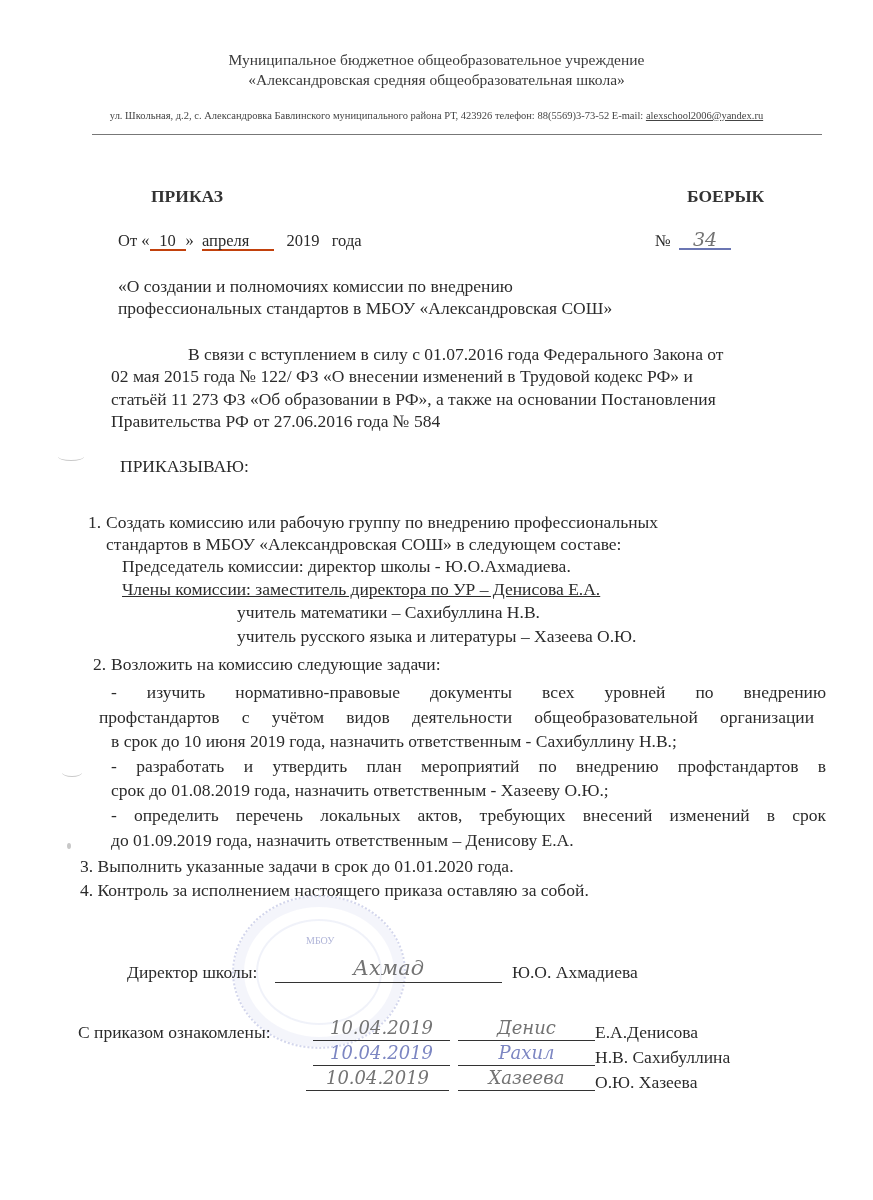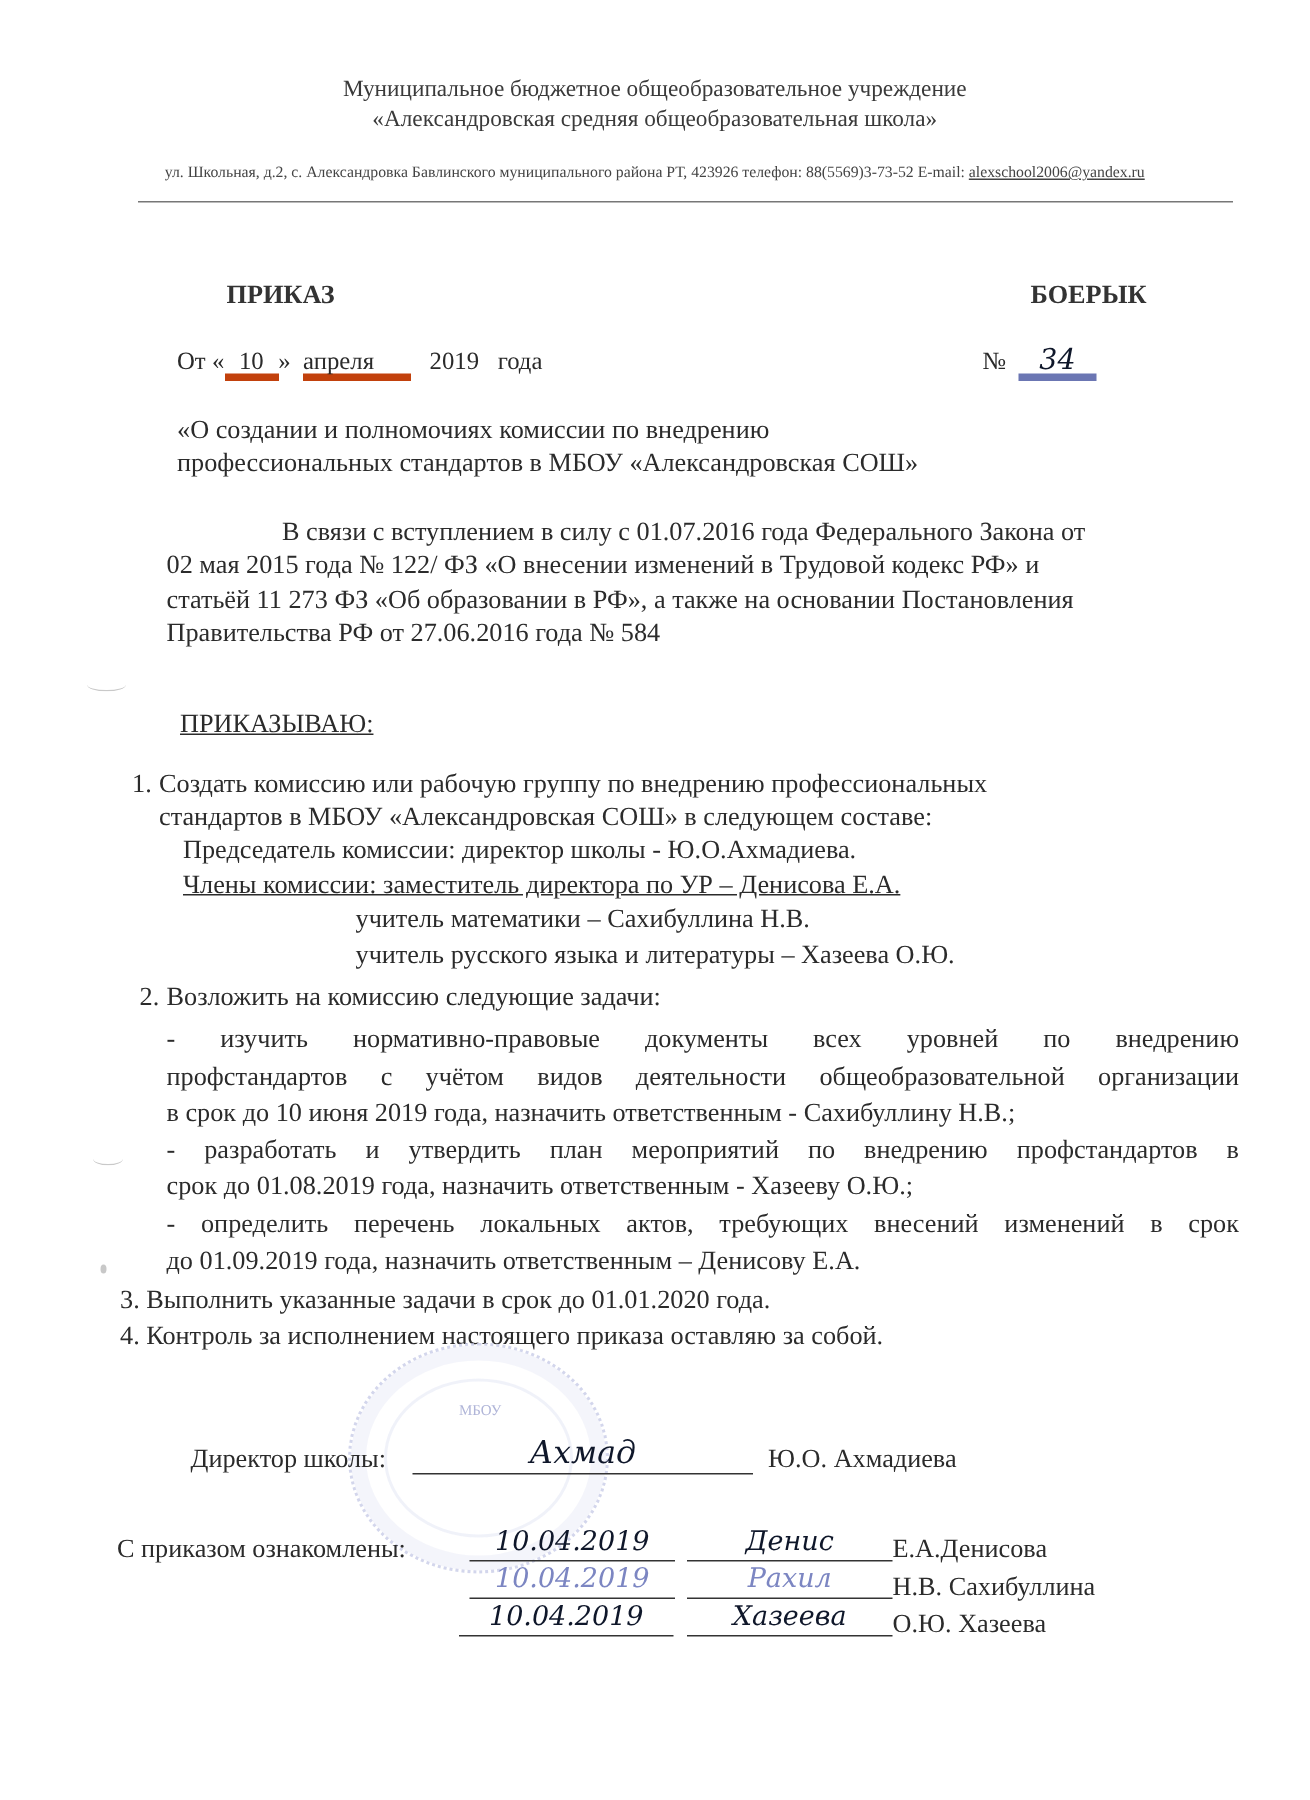--- a/index.html
+++ b/index.html
@@ -7,22 +7,22 @@
     width: 873px; height: 1200px; position: relative; overflow: hidden;
     font-family: "Liberation Serif", serif; color: #2a2a2a;
   }
   .abs { position: absolute; white-space: nowrap; }
   .org { left: 0; width: 873px; text-align: center; font-size: 15.5px; color: #3a3a3a; }
   .addr { left: 0; width: 873px; text-align: center; font-size: 10.5px; color: #444; top: 110px; }
   .addr u { }
   .hr { left: 92px; width: 730px; top: 134px; height: 0; border-top: 1px solid #777; }
   .title { font-weight: bold; font-size: 17.5px; color: #333; top: 186px; }
   .date-line { font-size: 16.5px; top: 231px; }
-  .u { display: inline-block; border-bottom: 5px solid #c2410c; text-align: center; line-height: 17px; }
-  .hand { font-family: "DejaVu Serif", serif; font-style: italic; color: #0f172a; }
+  .u { display: inline-block; border-bottom: 2px solid #c2410c; text-align: center; line-height: 17px; }
+  .hand { font-family: "DejaVu Serif", serif; font-style: italic; color: #737373; }
   .body-text { font-size: 17.5px; color: #2b2b2b; }
   .just { text-align: justify; text-align-last: justify; white-space: normal; }
   .stamp {
     left: 232px; top: 895px; width: 170px; height: 150px; border-radius: 50%;
     border: 2px dotted #c5c9e6; box-shadow: inset 0 0 0 10px rgba(200,205,235,0.25), inset 0 0 0 22px rgba(255,255,255,1), inset 0 0 0 24px rgba(200,205,235,0.35);
     opacity: 0.75;
   }
   .stamp-text { left: 306px; top: 935px; font-size: 10px; color: #b0b5d8; }
   .sigline { border-bottom: 1px solid #333; display: inline-block; height: 22px; position: relative; }
   .sig { position: absolute; bottom: 2px; left: 0; width: 100%; text-align: center; font-size: 18px; }
@@ -49,34 +49,34 @@
 </div>
 
 <div class="abs body-text" style="left:118px;top:276px;">«О создании и полномочиях комиссии по внедрению</div>
 <div class="abs body-text" style="left:118px;top:298px;">профессиональных стандартов в МБОУ «Александровская СОШ»</div>
 
 <div class="abs body-text" style="left:188px;top:344px;">В связи с вступлением в силу с 01.07.2016 года Федерального Закона от</div>
 <div class="abs body-text" style="left:111px;top:366px;">02 мая 2015 года № 122/ ФЗ «О внесении изменений в Трудовой кодекс  РФ»  и</div>
 <div class="abs body-text" style="left:111px;top:389px;">статьёй 11  273 ФЗ «Об образовании в РФ», а также на основании Постановления</div>
 <div class="abs body-text" style="left:111px;top:411px;">Правительства РФ от 27.06.2016 года № 584</div>
 
-<div class="abs body-text" style="left:120px;top:472px;text-decoration:underline;">ПРИКАЗЫВАЮ:</div>
+<div class="abs body-text" style="left:120px;top:456px;">ПРИКАЗЫВАЮ:</div>
 
 <div class="abs body-text" style="left:88px;top:512px;">1.</div>
 <div class="abs body-text" style="left:106px;top:512px;">Создать комиссию или рабочую группу по внедрению профессиональных</div>
 <div class="abs body-text" style="left:106px;top:534px;">стандартов в  МБОУ «Александровская СОШ»  в следующем составе:</div>
 <div class="abs body-text" style="left:122px;top:556px;">Председатель комиссии: директор  школы  - Ю.О.Ахмадиева.</div>
 <div class="abs body-text" style="left:122px;top:579px;text-decoration:underline;">Члены комиссии: заместитель  директора по УР – Денисова Е.А.</div>
 <div class="abs body-text" style="left:237px;top:602px;">учитель математики – Сахибуллина Н.В.</div>
 <div class="abs body-text" style="left:237px;top:626px;">учитель русского языка и литературы – Хазеева О.Ю.</div>
 
 <div class="abs body-text" style="left:93px;top:654px;">2.</div>
 <div class="abs body-text" style="left:111px;top:654px;">Возложить на комиссию следующие задачи:</div>
 <div class="abs body-text just" style="left:111px;top:682px;width:715px;">- изучить нормативно-правовые документы всех уровней по внедрению</div>
-<div class="abs body-text just" style="left:111px;top:707px;width:715px;">профстандартов с учётом видов деятельности общеобразовательной организации</div>
+<div class="abs body-text just" style="left:99px;top:707px;width:715px;">профстандартов с учётом видов деятельности общеобразовательной организации</div>
 <div class="abs body-text" style="left:111px;top:731px;">в срок до 10  июня  2019 года, назначить ответственным  - Сахибуллину Н.В.;</div>
 <div class="abs body-text just" style="left:111px;top:756px;width:715px;">- разработать и утвердить план мероприятий по внедрению профстандартов в</div>
 <div class="abs body-text" style="left:111px;top:780px;">срок до 01.08.2019 года, назначить ответственным  - Хазееву О.Ю.;</div>
 <div class="abs body-text just" style="left:111px;top:805px;width:715px;">-  определить перечень локальных актов, требующих внесений изменений в срок</div>
 <div class="abs body-text" style="left:111px;top:830px;">до 01.09.2019 года, назначить ответственным – Денисову Е.А.</div>
 
 <div class="abs body-text" style="left:80px;top:856px;">3. Выполнить указанные задачи в срок до 01.01.2020 года.</div>
 <div class="abs body-text" style="left:80px;top:880px;">4. Контроль за исполнением настоящего приказа оставляю за собой.</div>
 
 <div class="abs stamp"></div>

